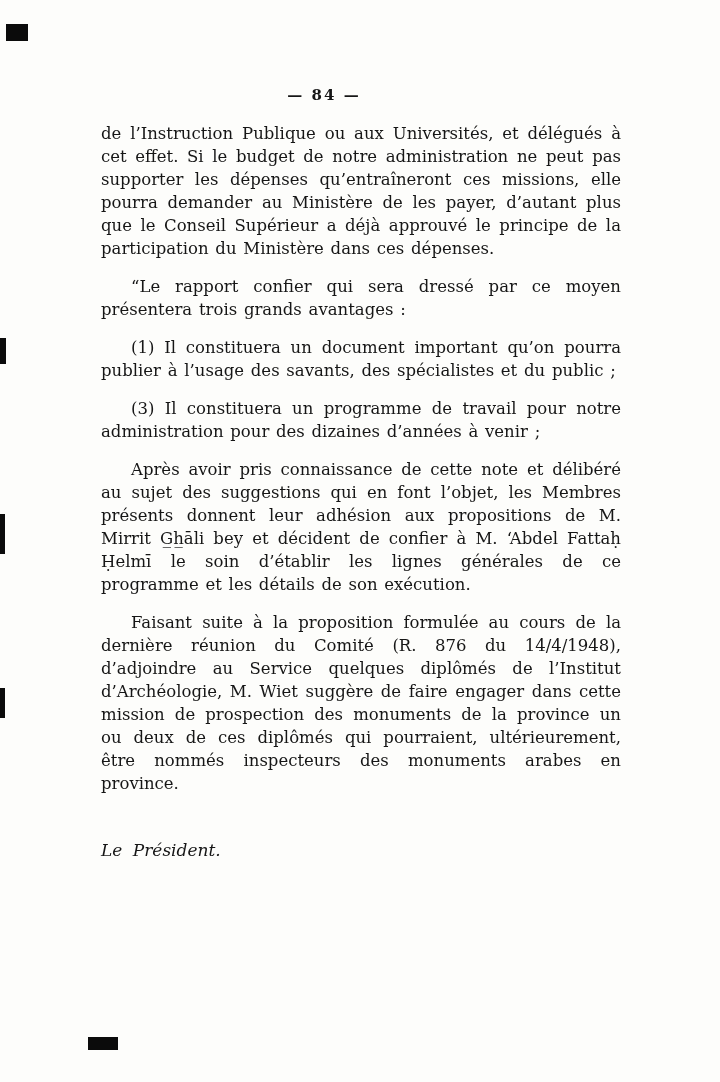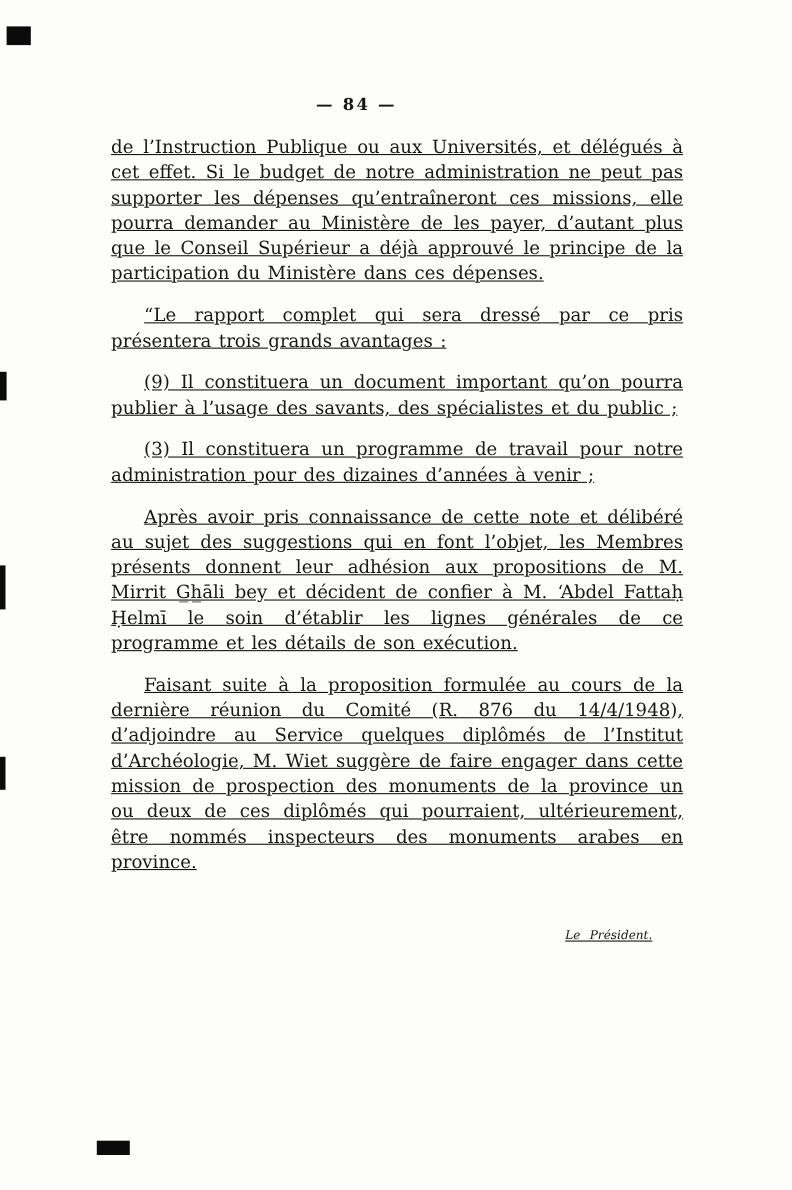--- a/index.html
+++ b/index.html
@@ -27,39 +27,37 @@
     letter-spacing: 2px;
   }
   .text-block {
     position: absolute;
     top: 122px;
     left: 101px;
     width: 520px;
     font-size: 16.5px;
     line-height: 23px;
     text-align: justify;
-    text-decoration: underline;
   }
   .para {
     margin: 0;
     padding-top: 15px;
     text-indent: 30px;
     word-spacing: 1.5px;
   }
   .para.first {
     padding-top: 0;
     text-indent: 0;
   }
   .signature {
     margin: 0;
     margin-top: 44px;
     padding-right: 28px;
-    text-align: right;
     font-style: italic;
-    font-size: 11px;
+    font-size: 17px;
     word-spacing: 5px;
   }
   .ink-mark {
     position: absolute;
     background: #0b0b0b;
   }
   .mark-1 { top: 24px;   left: 6px;  width: 22px; height: 17px; }
   .mark-2 { top: 338px;  left: 0;    width: 6px;  height: 26px; }
   .mark-3 { top: 514px;  left: 0;    width: 5px;  height: 40px; }
   .mark-4 { top: 688px;  left: 0;    width: 5px;  height: 30px; }
@@ -73,21 +71,21 @@
   <div class="ink-mark mark-1"></div>
   <div class="ink-mark mark-2"></div>
   <div class="ink-mark mark-3"></div>
   <div class="ink-mark mark-4"></div>
   <div class="ink-mark mark-5"></div>
 
   <div class="page-number">— 84 —</div>
 
   <div class="text-block">
     <p class="para first">de l’Instruction Publique ou aux Universités, et délégués à cet effet. Si le budget de notre administration ne peut pas supporter les dépenses qu’entraîneront ces missions, elle pourra demander au Ministère de les payer, d’autant plus que le Conseil Supérieur a déjà approuvé le principe de la participation du Ministère dans ces dépenses.</p>
-    <p class="para">“Le rapport complet qui sera dressé par ce pris présentera trois grands avantages :</p>
-    <p class="para">(9) Il constituera un document important qu’on pourra publier à l’usage des savants, des spécialistes et du public ;</p>
+    <p class="para">“Le rapport confier qui sera dressé par ce moyen présentera trois grands avantages :</p>
+    <p class="para">(1) Il constituera un document important qu’on pourra publier à l’usage des savants, des spécialistes et du public ;</p>
     <p class="para">(3) Il constituera un programme de travail pour notre administration pour des dizaines d’années à venir ;</p>
     <p class="para">Après avoir pris connaissance de cette note et délibéré au sujet des suggestions qui en font l’objet, les Membres présents donnent leur adhésion aux propositions de M. Mirrit G̲h̲āli bey et décident de confier à M. ‘Abdel Fattaḥ Ḥelmī le soin d’établir les lignes générales de ce programme et les détails de son exécution.</p>
     <p class="para">Faisant suite à la proposition formulée au cours de la dernière réunion du Comité (R. 876 du 14/4/1948), d’adjoindre au Service quelques diplômés de l’Institut d’Archéologie, M. Wiet suggère de faire engager dans cette mission de prospection des monuments de la province un ou deux de ces diplômés qui pourraient, ultérieurement, être nommés inspecteurs des monuments arabes en province.</p>
     <p class="signature">Le Président.</p>
   </div>
 
 </div>
 
 </body></html>

